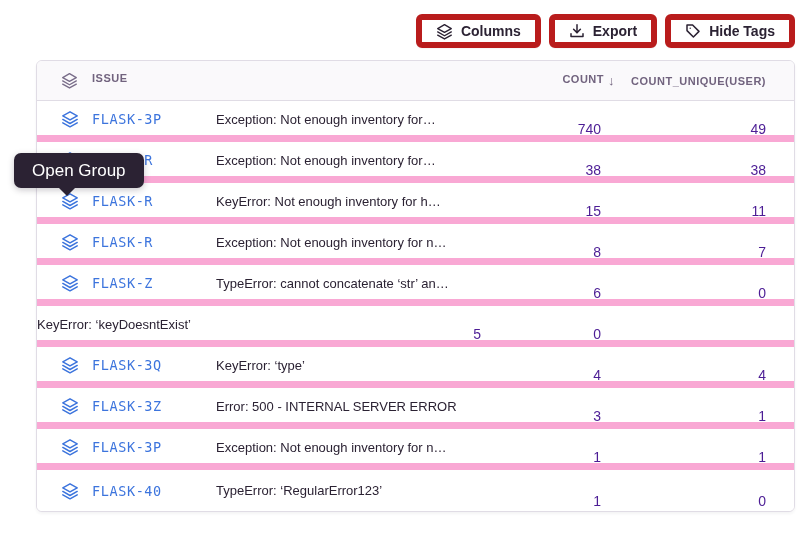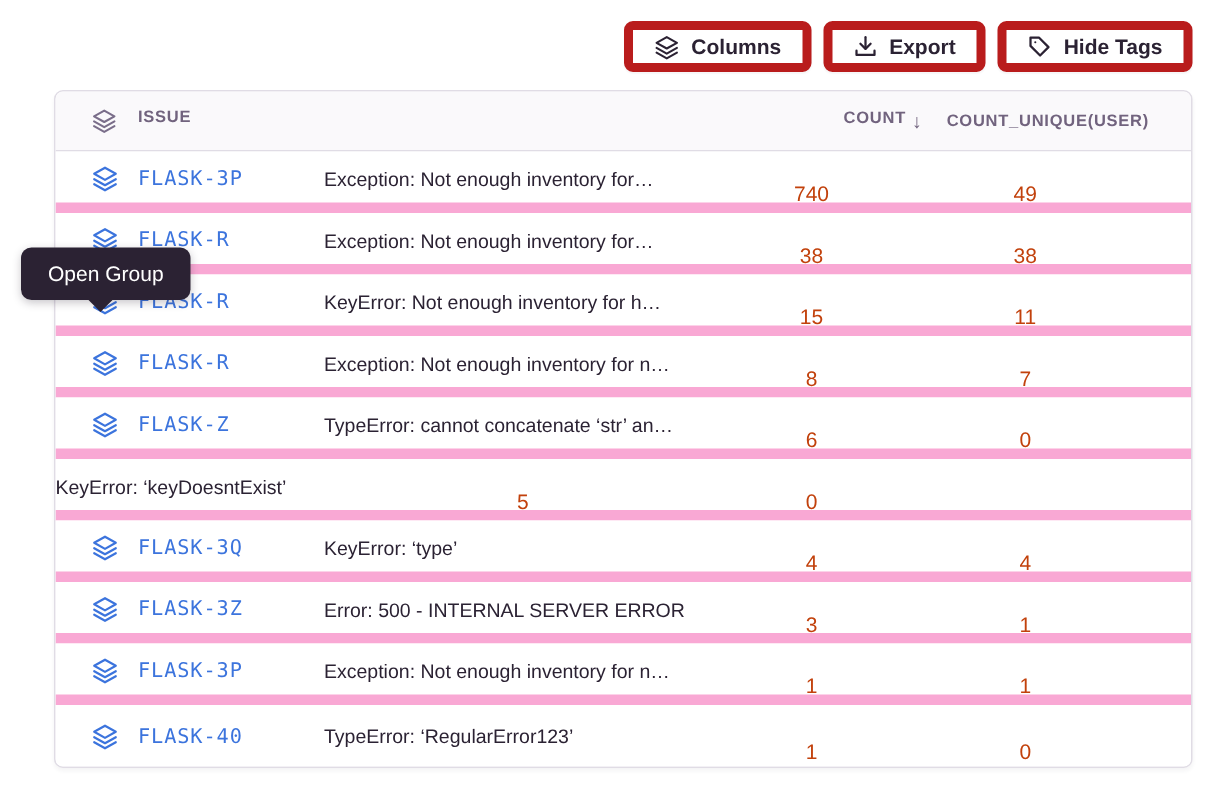--- a/index.html
+++ b/index.html
@@ -54,31 +54,30 @@
   }
   .issue-link {
     font-family:"DejaVu Sans Mono", monospace;
     font-size:13.5px; letter-spacing:0.6px;
     color:#3c74dd; text-decoration:none; white-space:nowrap; cursor:pointer;
   }
   .cell-title {
     font-size:13px; color:#2b2233; white-space:nowrap;
     overflow:hidden; padding-right:12px;
   }
-  .cell-num { font-size:14px; color:#c2410c; text-align:center; white-space:nowrap;margin-top:20px; }
+  .cell-num { font-size:14px; color:#4c1d95; text-align:right; white-space:nowrap;margin-top:20px; }
 
   
   .tooltip {
     position:absolute; left:14px; top:153px; z-index:20;
     height:35px; line-height:35px; padding:0 18px;
     background:#2b2233; color:#ffffff;
-    font-size:14px; font-weight:400;
+    font-size:17px; font-weight:400;
     border-radius:7px; white-space:nowrap;
     box-shadow:0 2px 6px rgba(43,34,51,0.25);
-    margin-top:12px;
   }
   .tooltip::after {
     content:""; position:absolute; top:100%; left:45px;
     width:0; height:0;
     border-left:8px solid transparent;
     border-right:8px solid transparent;
     border-top:8px solid #2b2233;
   }
 </style>
 </head>

